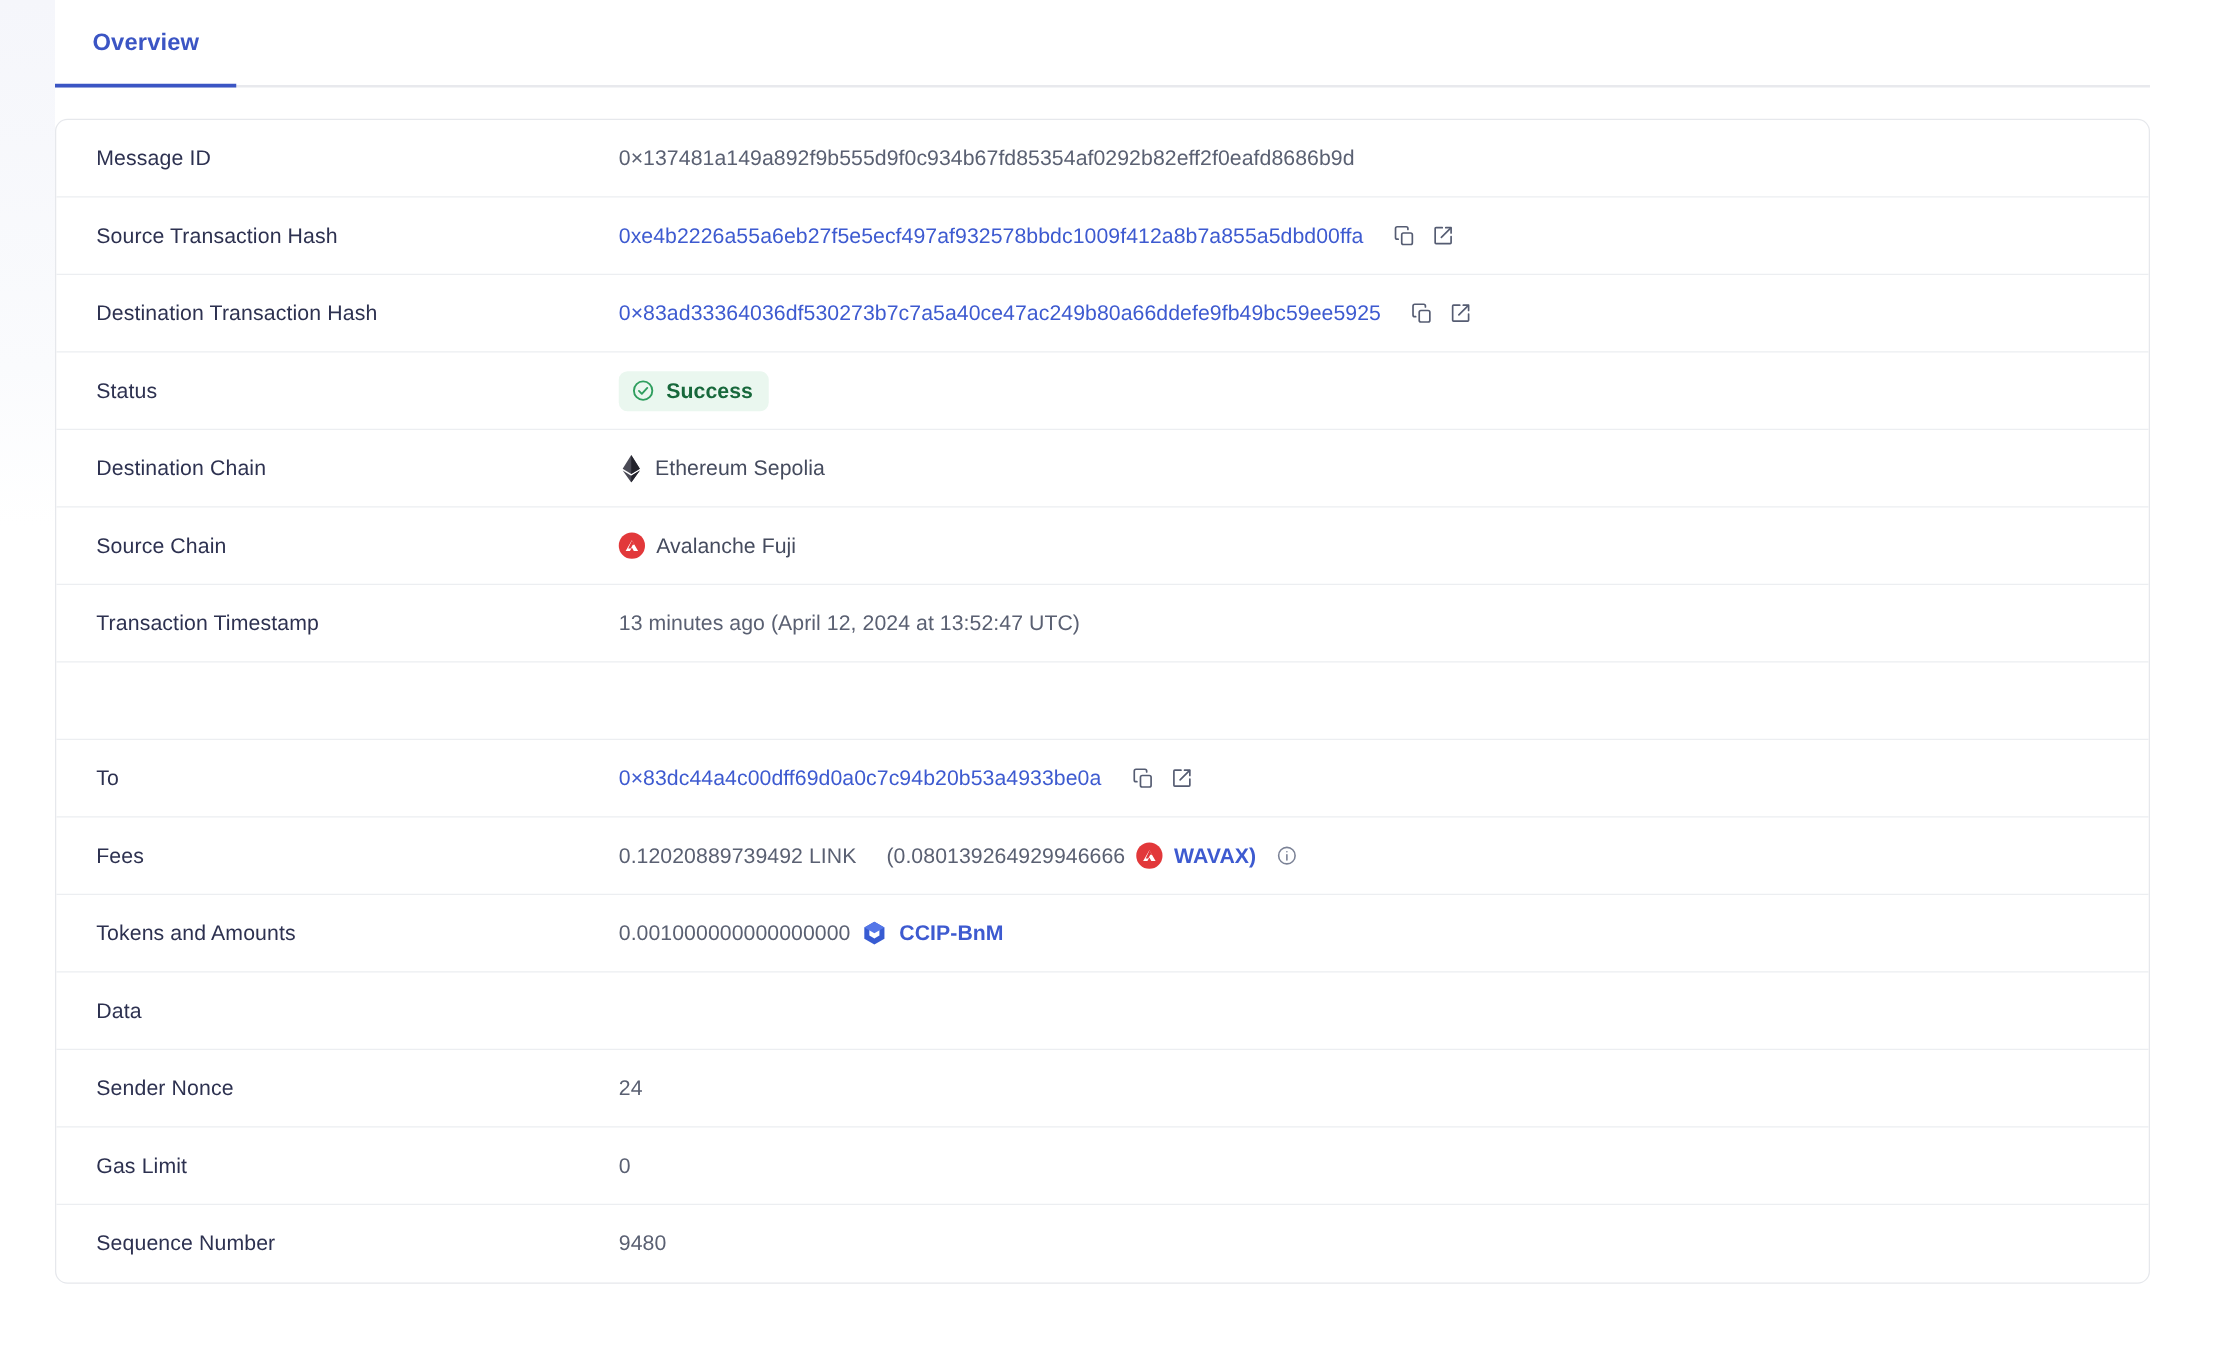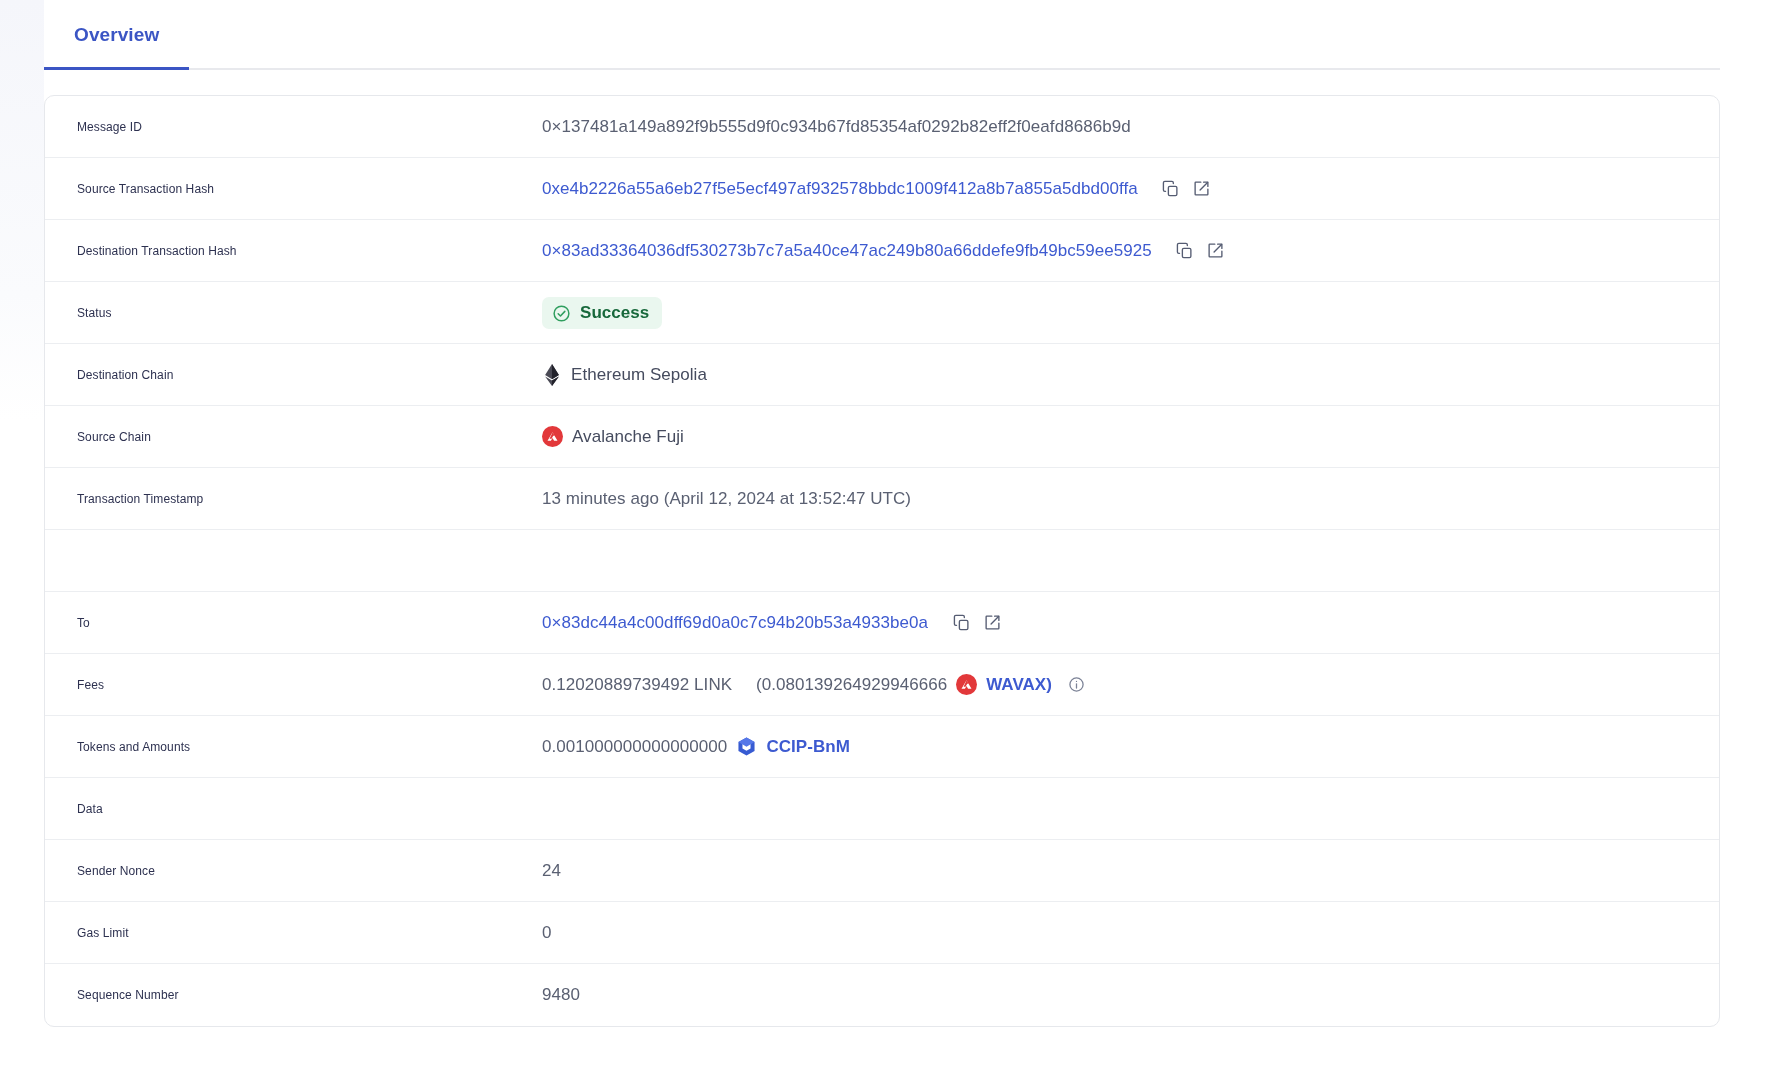--- a/index.html
+++ b/index.html
@@ -86,35 +86,34 @@
     align-items: center;
     min-height: 62px;
     border-bottom: 1px solid #eceef1;
     padding: 0 32px;
   }
   .row:last-child { border-bottom: none; align-items: center; }
 
   .row-label {
     width: 418px;
     flex: 0 0 418px;
-    font-size: 12px;
+    font-size: 17px;
     color: #2d3150;
     letter-spacing: .1px;
   }
 
   .row-value {
     flex: 1 1 auto;
     display: flex;
     align-items: center;
     gap: 9px;
     font-size: 17px;
     color: #454b5e;
     letter-spacing: .05px;
     min-height: 24px;
-    margin-left: 47px;
   }
 
   .mono-plain { color: #5a6072; }
   .hash-link {
     color: #3d5ad0;
     font-weight: 400;
     text-decoration: none;
     letter-spacing: .05px;
     cursor: pointer;
   }
@@ -131,21 +130,21 @@
     cursor: pointer;
     color: #555c72;
     flex: 0 0 auto;
   }
   .icon-btn svg { display: block; }
   .icon-gap { width: 4px; flex: 0 0 4px; }
 
   
   .badge {
     display: inline-flex;
-    align-items: flex-end;
+    align-items: flex-start;
     gap: 9px;
     background: #eaf7ef;
     border-radius: 7px;
     padding: 6px 13px 6px 10px;
     font-size: 17px;
     font-weight: 600;
     color: #17683b;
   }
 
   

